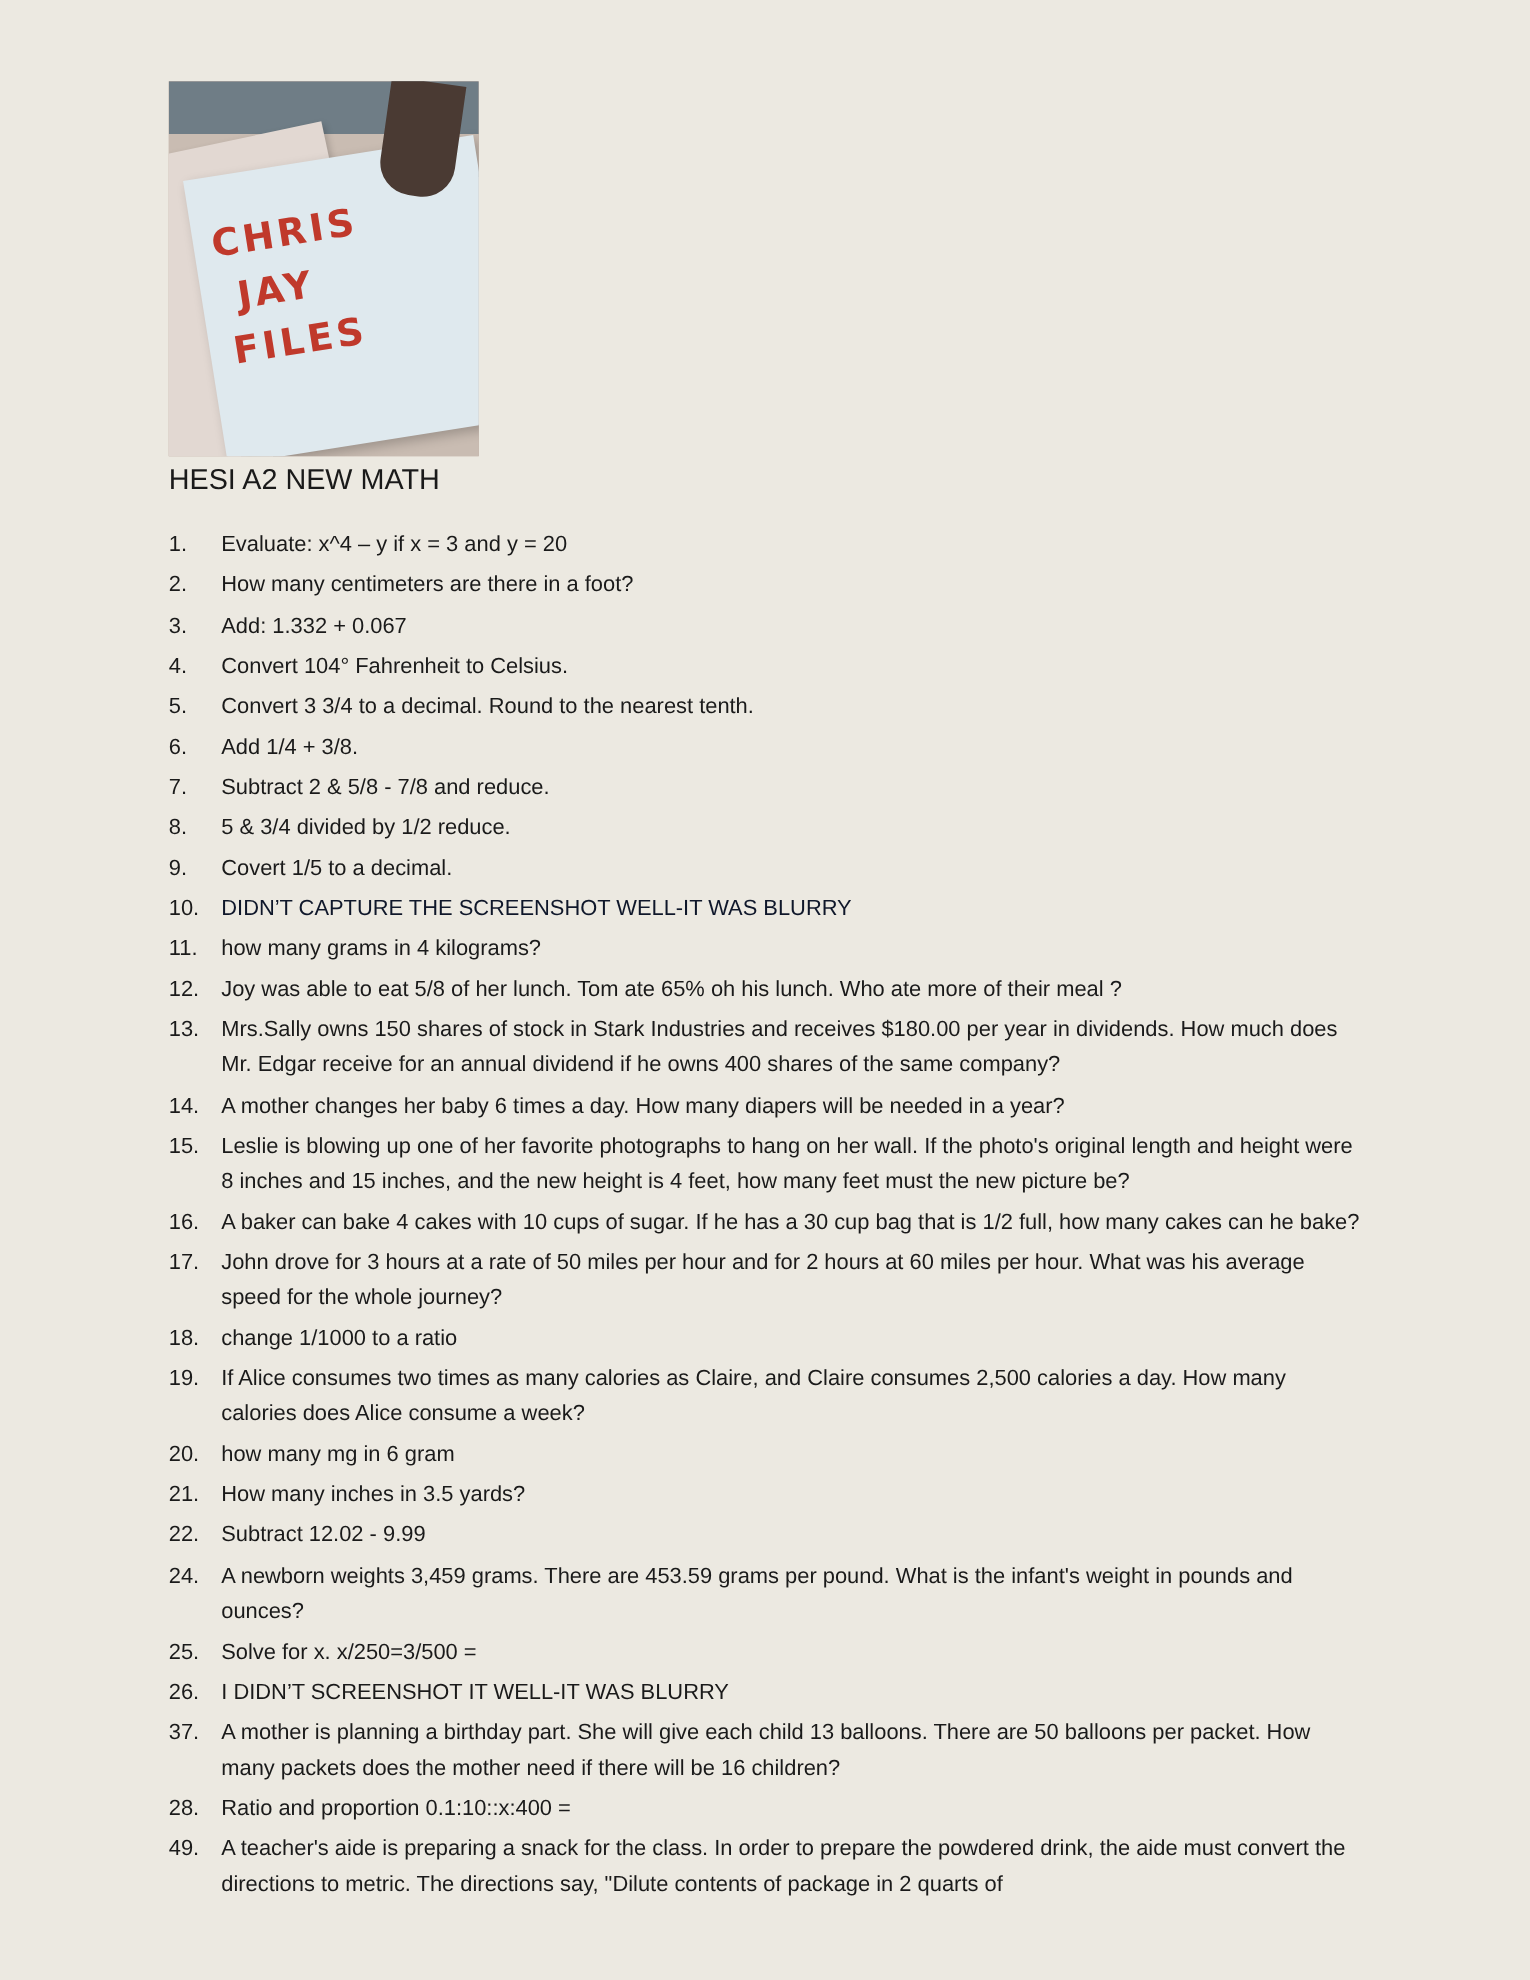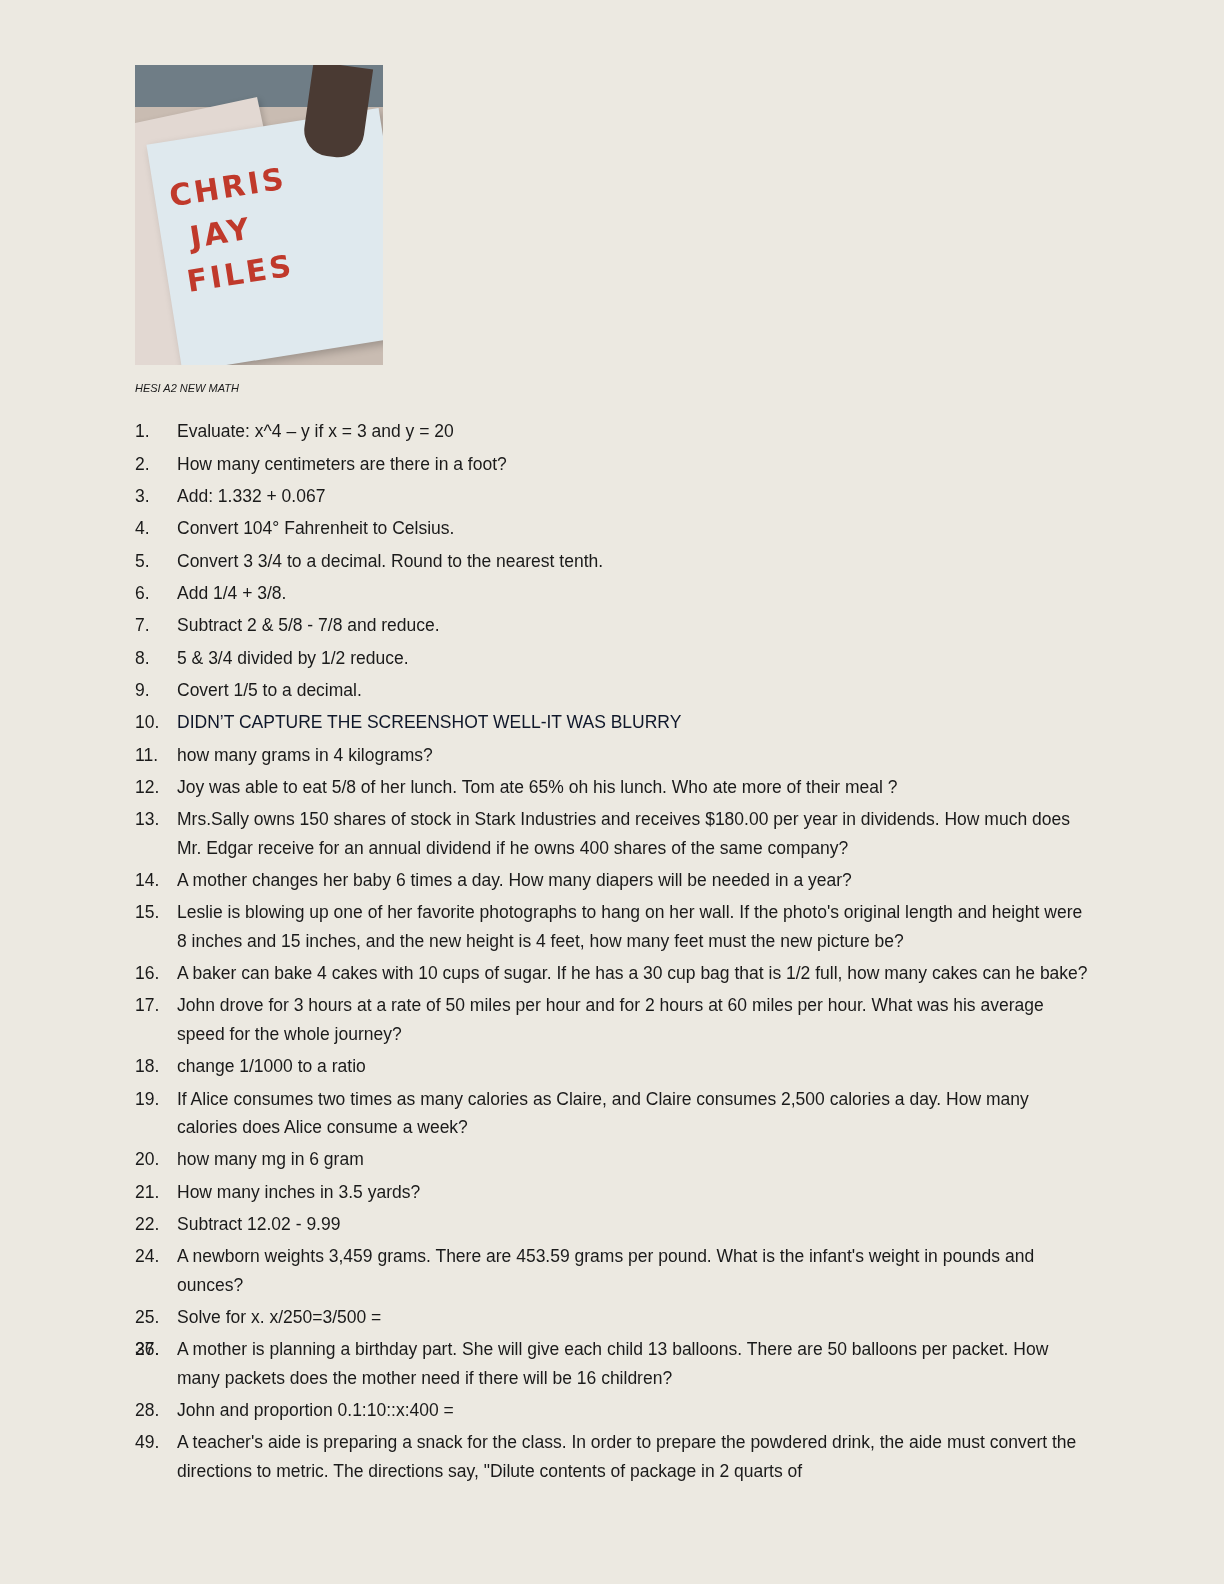--- a/index.html
+++ b/index.html
@@ -85,25 +85,24 @@
     font-size: 30px;
     letter-spacing: 3px;
     line-height: 1.45;
   }
   .hero-text div { text-align: left; }
   .hero-text .l2 { padding-left: 14px; }
   .hero-text .l3 { padding-left: 4px; }
 
   
   .doc-title {
-    font-size: 11px;
-    margin-top: 16px;
+    font-size: 23px;
+    margin-top: 4px;
     margin-bottom: 22px;
     line-height: 1.3;
-    font-style: italic;
   }
   ol.qlist {
     list-style: none;
     margin: 0;
     padding: 0;
   }
   ol.qlist li {
     font-size: 17.5px;
     line-height: 1.62;
     margin-bottom: 4px;
@@ -157,20 +156,20 @@
         <li><span class="num">15.</span><span>Leslie is blowing up one of her favorite photographs to hang on her wall. If the photo's original length and height were 8 inches and 15 inches, and the new height is 4 feet, how many feet must the new picture be?</span></li>
         <li><span class="num">16.</span><span>A baker can bake 4 cakes with 10 cups of sugar. If he has a 30 cup bag that is 1/2 full, how many cakes can he bake?</span></li>
         <li><span class="num">17.</span><span>John drove for 3 hours at a rate of 50 miles per hour and for 2 hours at 60 miles per hour. What was his average speed for the whole journey?</span></li>
         <li><span class="num">18.</span><span>change 1/1000 to a ratio</span></li>
         <li><span class="num">19.</span><span>If Alice consumes two times as many calories as Claire, and Claire consumes 2,500 calories a day. How many calories does Alice consume a week?</span></li>
         <li><span class="num">20.</span><span>how many mg in 6 gram</span></li>
         <li><span class="num">21.</span><span>How many inches in 3.5 yards?</span></li>
         <li><span class="num">22.</span><span>Subtract 12.02 - 9.99</span></li>
         <li><span class="num">24.</span><span>A newborn weights 3,459 grams. There are 453.59 grams per pound. What is the infant's weight in pounds and ounces?</span></li>
         <li><span class="num">25.</span><span>Solve for x. x/250=3/500 =</span></li>
-        <li><span class="num">26.</span></li>
+        <li><span class="num">26.</span><span>I DIDN’T SCREENSHOT IT WELL-IT WAS BLURRY</span></li>
         <li><span class="num">37.</span><span>A mother is planning a birthday part. She will give each child 13 balloons. There are 50 balloons per packet. How many packets does the mother need if there will be 16 children?</span></li>
-        <li><span class="num">28.</span><span>John and proportion 0.1:10::x:400 =</span></li>
+        <li><span class="num">28.</span><span>Ratio and proportion 0.1:10::x:400 =</span></li>
         <li><span class="num">49.</span><span>A teacher's aide is preparing a snack for the class. In order to prepare the powdered drink, the aide must convert the directions to metric. The directions say, "Dilute contents of package in 2 quarts of</span></li>
       </ol>
 
   </div>
 </div>
 
 </body></html>

